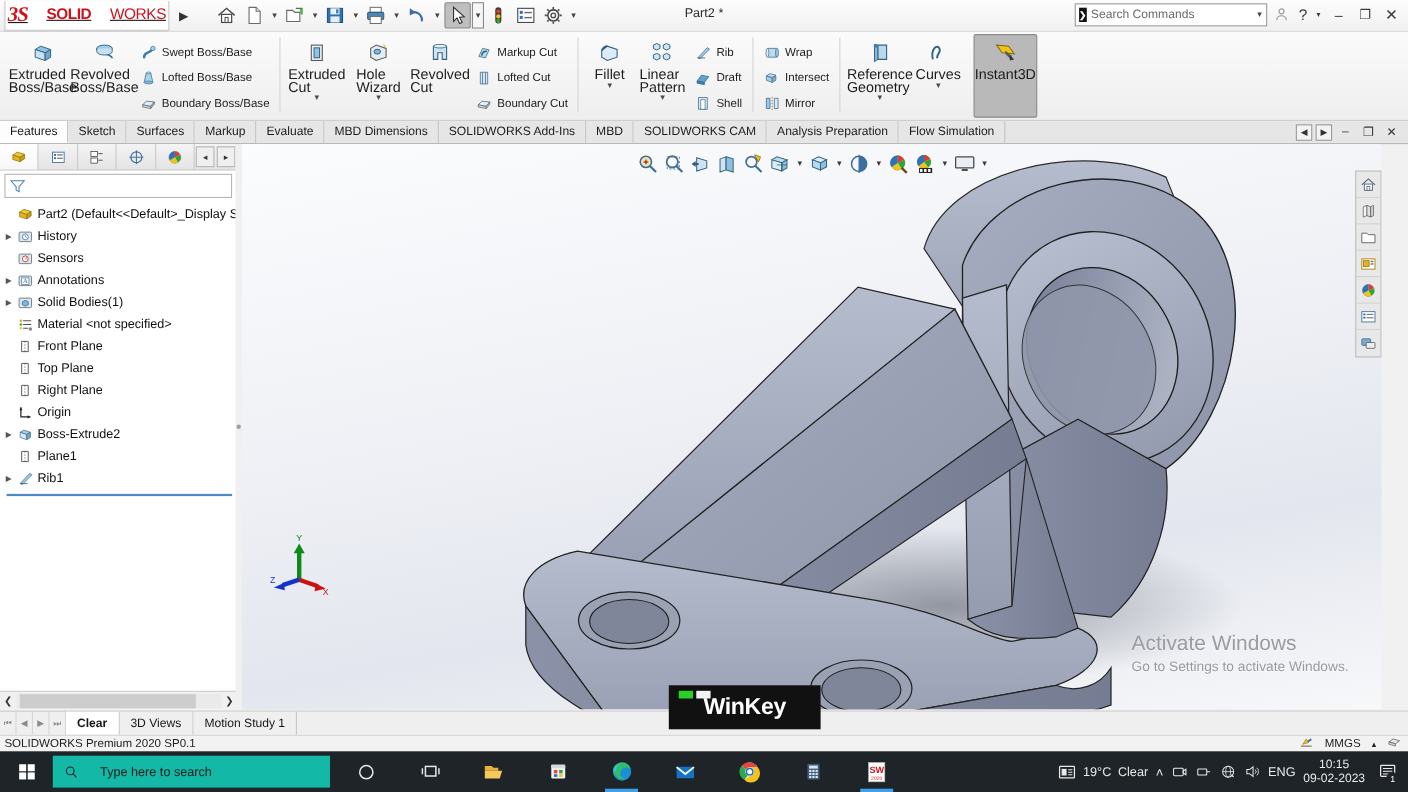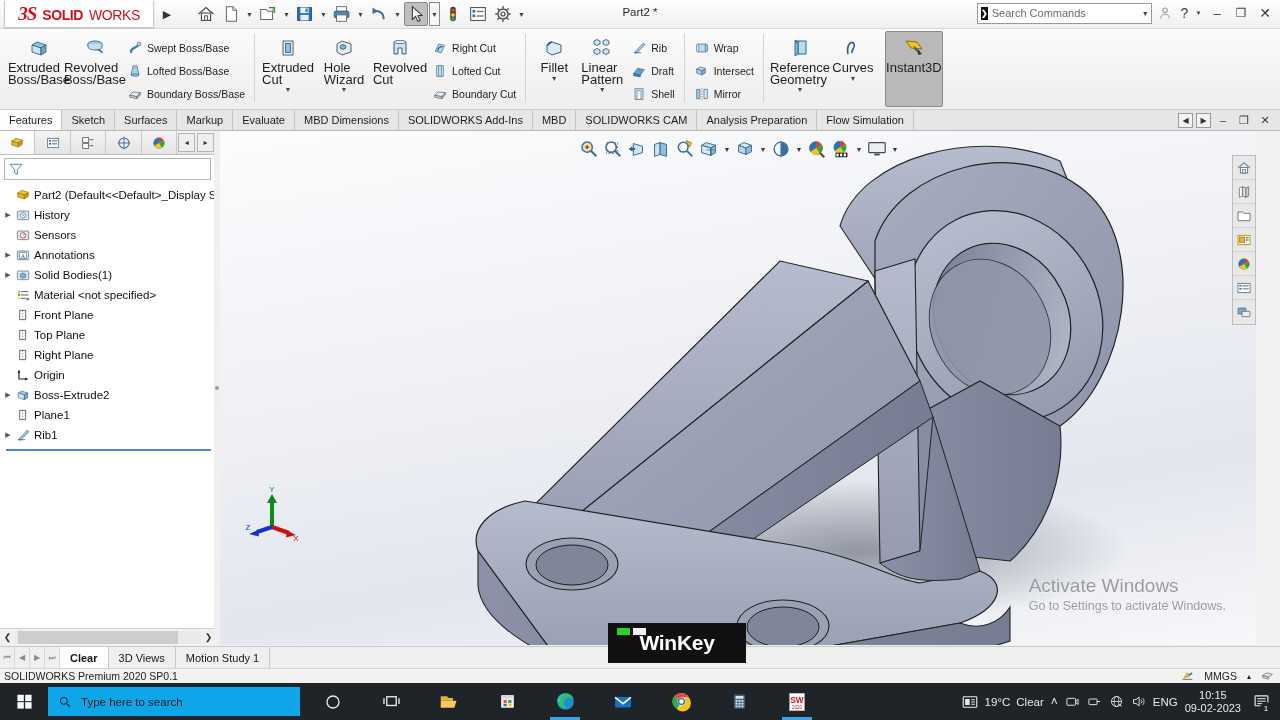--- a/index.html
+++ b/index.html
@@ -20,21 +20,21 @@
     background:linear-gradient(#fdfdfd,#f0f0f0);
     border-bottom:1px solid #d8d8d8;
     display:flex; align-items:center;
   }
   .sw-logo-box {
     width:150px; height:27px; margin-left:4px;
     background:#ffffff; border:1px solid #c9c9c9; border-top:none;
     display:flex; align-items:center; justify-content:center;
     box-shadow:0 1px 2px rgba(0,0,0,.10);
   }
-  .sw-logo { display:flex; align-items:flex-end; gap:6px; }
+  .sw-logo { display:flex; align-items:flex-start; gap:17px;text-decoration:underline; }
   .sw-ds {
     font-family:"Liberation Serif", serif; font-style:italic; font-weight:bold;
     font-size:19px; color:#d0111b; letter-spacing:-1px; line-height:1;
   }
   .sw-solid { font-weight:bold; font-size:14px; color:#d0111b; letter-spacing:-0.4px; }
   .sw-works { font-weight:normal; font-size:14px; color:#d0111b; letter-spacing:-0.4px; }
 
   .qat-arrow {
     width:18px; height:20px; margin-left:4px;
     display:flex; align-items:center; justify-content:center;
@@ -211,22 +211,22 @@
   }
   .statusbar .sb-right { margin-left:auto; display:flex; align-items:center; gap:10px; padding-right:6px; }
 
   
   .taskbar {
     position:absolute; left:0; top:683px; width:1280px; height:37px;
     background:#1f2428; display:flex; align-items:center;
   }
   .start { width:48px; height:37px; display:flex; align-items:center; justify-content:center; }
   .tb-search {
-    width:252px; height:29px; margin-left:0; background:#0ea5e9;
-    display:flex; align-items:center; padding-left:10px; gap:9px;
+    width:252px; height:29px; margin-left:0; background:#14b8a6;
+    display:flex; align-items:center; padding-left:10px; gap:19px;
   }
   .tb-search .ph { font-size:11.5px; color:#1b1b1b; }
   .tb-icons { display:flex; align-items:center; gap:16px; margin-left:12px; }
   .tb-ico { width:42px; height:37px; display:flex; align-items:center; justify-content:center; position:relative; }
   .tb-ico.active::after {
     content:''; position:absolute; left:6px; right:6px; bottom:0; height:3px; background:#3fa0e8;
   }
   .tray { margin-left:auto; display:flex; align-items:center; gap:7px; padding-right:6px; color:#e9e9e9; font-size:11.5px; }
   .tray .wx { display:flex; align-items:center; gap:6px; }
   .clock { text-align:center; line-height:13px; font-size:11px; }
@@ -448,21 +448,21 @@
           <ellipse cx="12" cy="6" rx="6" ry="1.6" fill="#eaf3fa" stroke="#35637f" stroke-width=".8"></ellipse>
         </svg>
         <div class="lbl">Revolved<br>Cut</div>
       </div>
       <div class="small-col">
         <div class="small-btn">
           <svg class="ic ic-16" viewBox="0 0 24 24">
             <path d="M5 17 l5-11 l9 2 l-5 11 z" fill="#b5d9ee" stroke="#35637f" stroke-width="1"></path>
             <path d="M9 16 c0-5 4-6 7-6" fill="none" stroke="#2f6186" stroke-width="2"></path>
           </svg>
-          <span class="lbl">Right Cut</span>
+          <span class="lbl">Markup Cut</span>
         </div>
         <div class="small-btn">
           <svg class="ic ic-16" viewBox="0 0 24 24">
             <path d="M7 4 h10 v16 H7 Z" fill="#d8eaf6" stroke="#35637f" stroke-width="1"></path>
             <path d="M10 4 v16" stroke="#35637f" stroke-width="1" fill="none"></path>
             <path d="M14 4 v16" stroke="#35637f" stroke-width="1" fill="none"></path>
           </svg>
           <span class="lbl">Lofted Cut</span>
         </div>
         <div class="small-btn">

